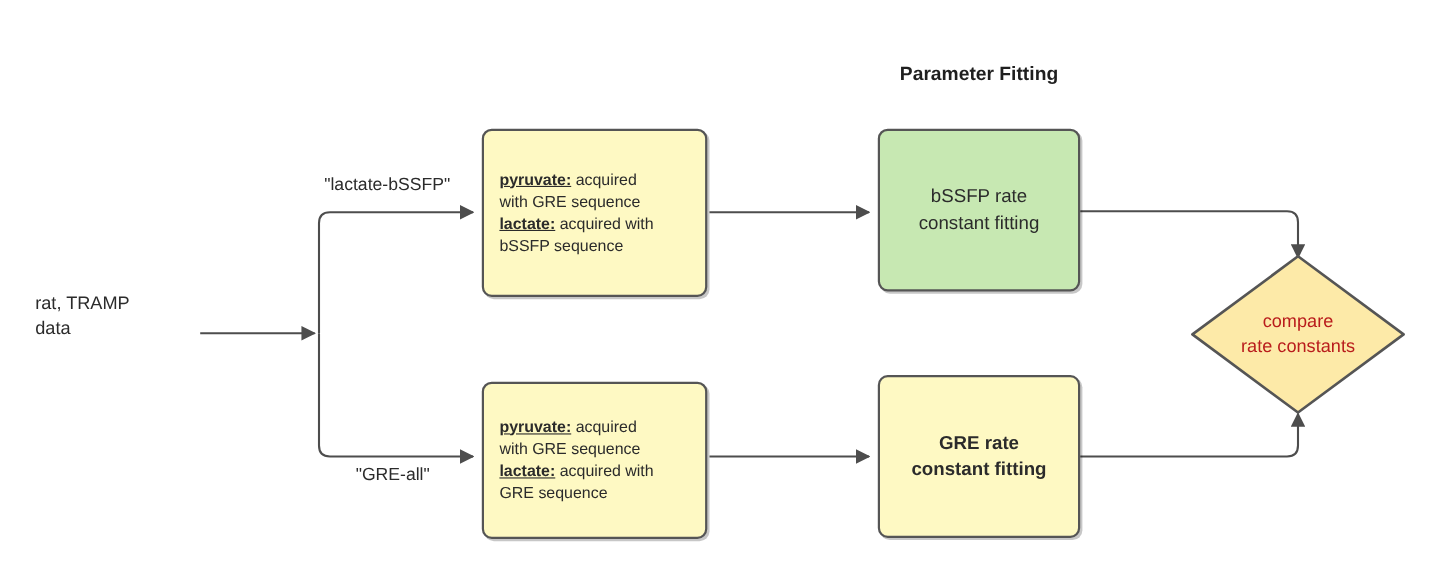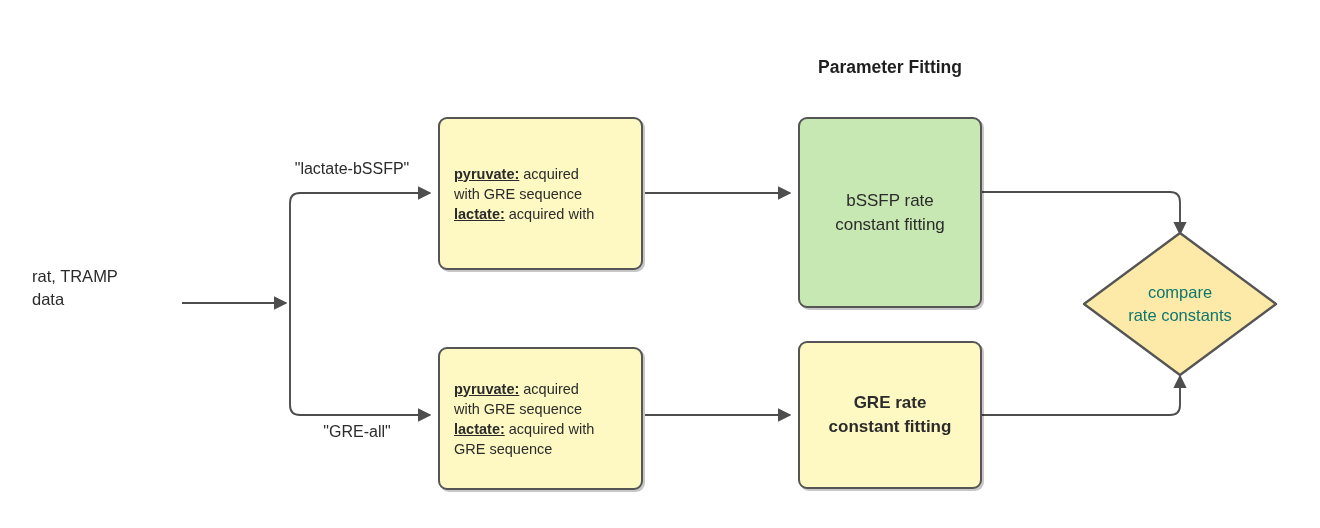--- a/index.html
+++ b/index.html
@@ -86,21 +86,21 @@
     position: absolute;
     left: 0;
     top: 0;
     width: 100%;
     height: 100%;
     display: flex;
     align-items: center;
     justify-content: center;
     font-size: 16.5px;
     line-height: 23px;
-    color: #0f766e;
+    color: #b91c1c;
     text-align: center;
     pointer-events: none;
   }
 </style>
 </head>
 <body>
 
 <div id="canvas">
 
   <svg class="svg-layer" viewBox="0 0 1320 528" xmlns="http://www.w3.org/2000/svg">
@@ -150,33 +150,34 @@
 
   <div class="edge-label" style="left:262px; top:160px; width:180px;">"lactate-bSSFP"</div>
 
   <div class="edge-label" style="left:282px; top:423px; width:150px;">"GRE-all"</div>
 
   <div class="node node-blue" style="left:438px; top:117px; width:205px; height:153px;">
     <div class="detail-text">
       <div><b>pyruvate:</b><span> acquired</span></div>
       <div><span>with GRE sequence</span></div>
       <div><b>lactate:</b><span> acquired with</span></div>
+      <div><span>bSSFP sequence</span></div>
     </div>
   </div>
 
   <div class="node node-blue" style="left:438px; top:347px; width:205px; height:143px;">
     <div class="detail-text">
       <div><b>pyruvate:</b><span> acquired</span></div>
       <div><span>with GRE sequence</span></div>
       <div><b>lactate:</b><span> acquired with</span></div>
       <div><span>GRE sequence</span></div>
     </div>
   </div>
 
-  <div class="node node-green" style="left:798px; top:117px; width:184px; height:191px;">
+  <div class="node node-green" style="left:798px; top:117px; width:184px; height:148px;">
     <div class="center-text">
       <div>bSSFP rate</div>
       <div>constant fitting</div>
     </div>
   </div>
 
   <div class="node node-blue" style="left:798px; top:341px; width:184px; height:148px;font-weight:bold;">
     <div class="center-text">
       <div>GRE rate</div>
       <div>constant fitting</div>

